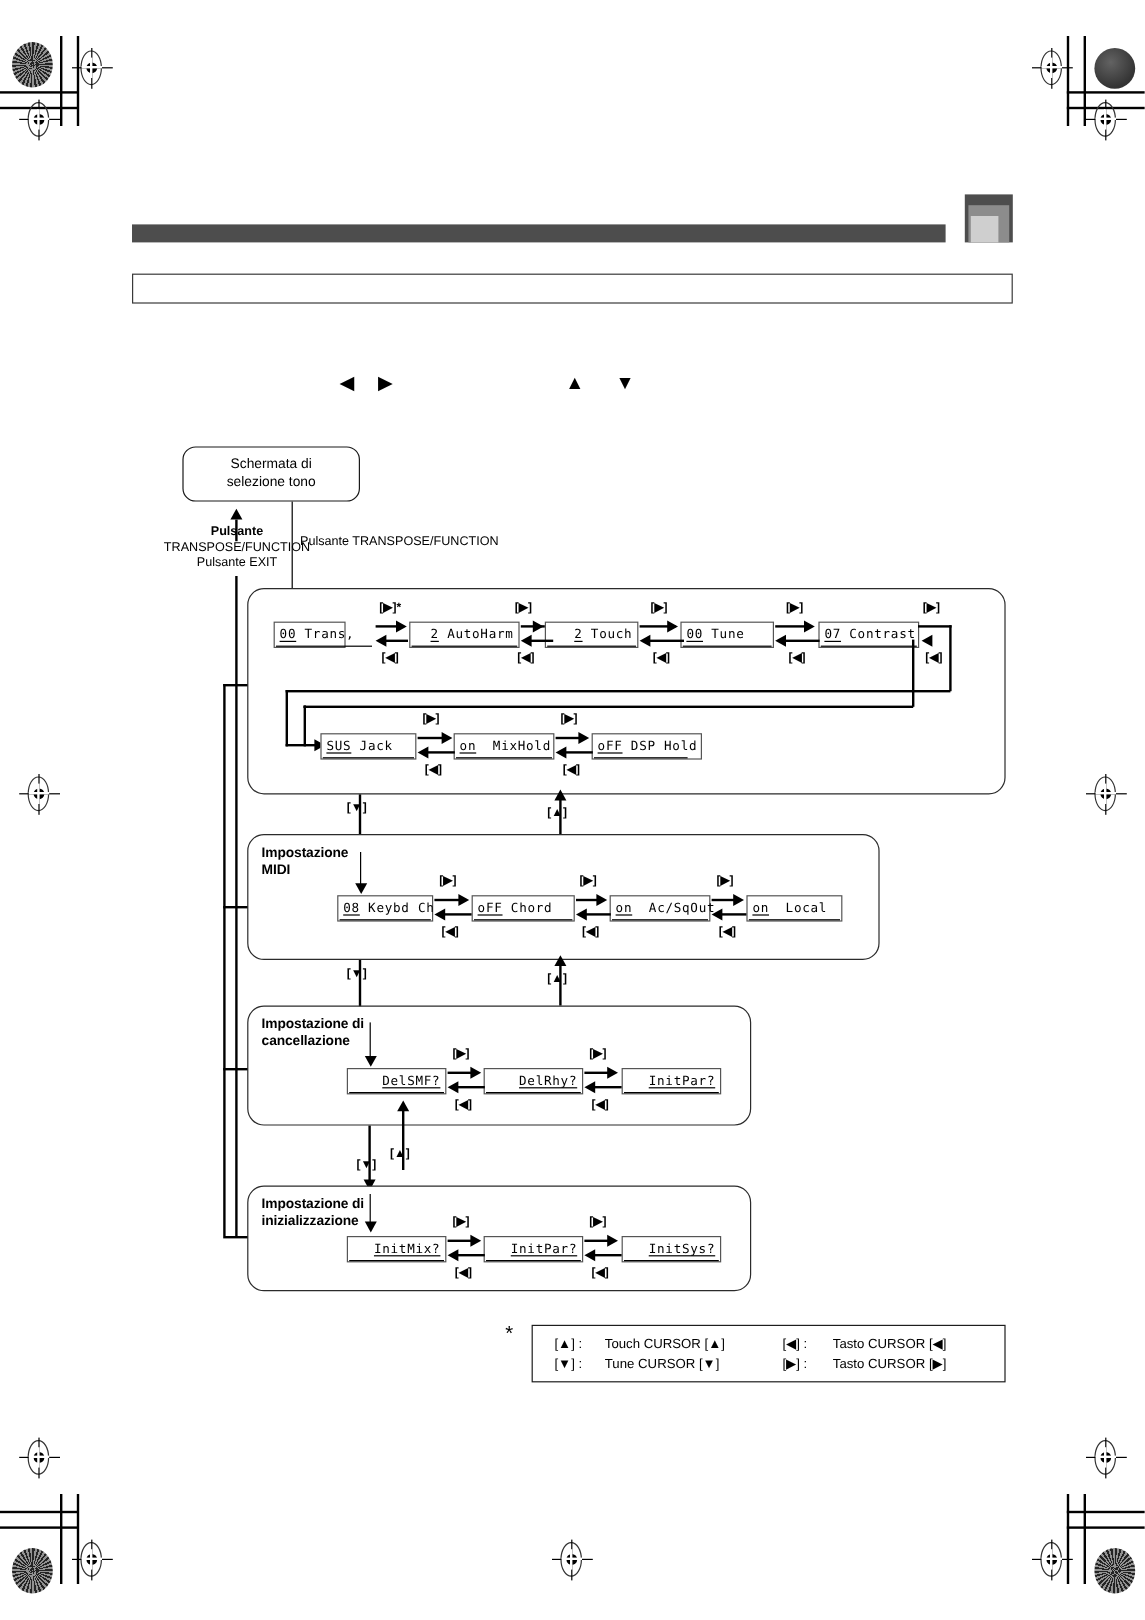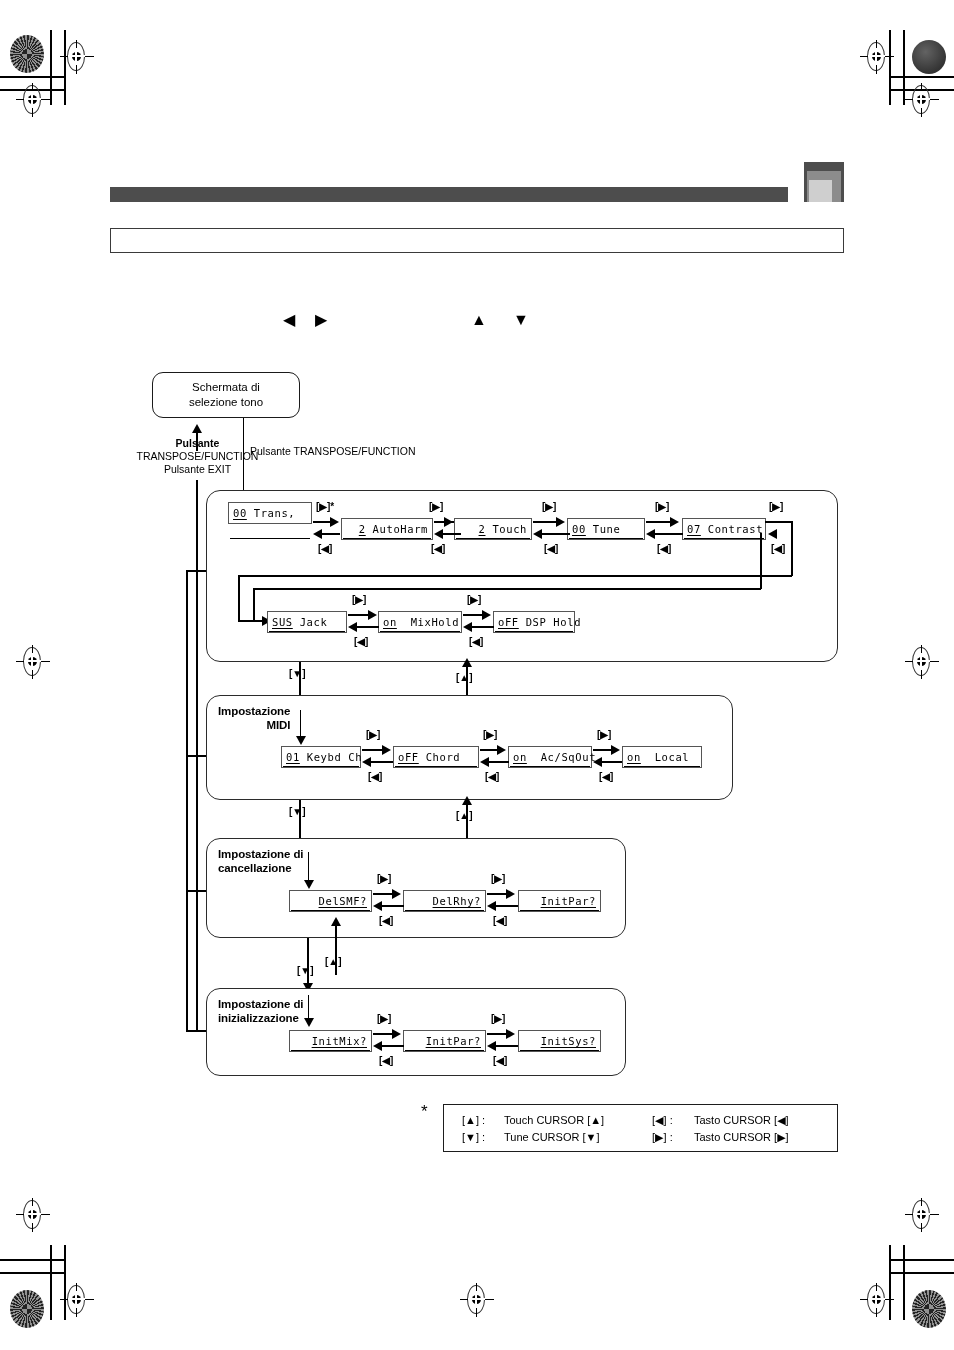--- a/index.html
+++ b/index.html
@@ -210,21 +210,21 @@
   <div class="ln h" style="left:186px;top:755px;width:24px;"></div>
   <div class="ln h" style="left:186px;top:890px;width:24px;"></div>
   <div class="ln h" style="left:186px;top:1030px;width:24px;"></div>
 
   <div class="ln thin v" style="left:243px;top:418px;height:100px;"></div>
   <div class="ah d" style="left:239px;top:509px;"></div>
   <div class="cap" style="left:250px;top:445px;">Pulsante TRANSPOSE/FUNCTION</div>
 
   <div class="rbox" style="left:206px;top:490px;width:632px;height:172px;"></div>
 
-  <div class="lcd left" style="left:228px;top:502px;width:84px;padding-left:37px;"><span class="inner"><span class="u">00</span> Trans,</span></div>
+  <div class="lcd left" style="left:228px;top:518px;width:60px;padding-left:37px;"><span class="inner"><span class="u">00</span> Trans,</span></div>
   <div class="lcd right" style="left:341px;top:518px;width:92px;"><span class="inner"><span class="u">2</span> AutoHarm</span></div>
   <div class="lcd right" style="left:454px;top:518px;width:78px;"><span class="inner"><span class="u">2</span> Touch</span></div>
   <div class="lcd left" style="left:567px;top:518px;width:78px;"><span class="inner"><span class="u">00</span> Tune</span></div>
   <div class="lcd right" style="left:682px;top:518px;width:84px;"><span class="inner"><span class="u">07</span> Contrast</span></div>
 
   <div class="ln thin h" style="left:230px;top:538px;width:80px;"></div>
   <div class="ln thin h" style="left:343px;top:538px;width:88px;"></div>
   <div class="ln thin h" style="left:456px;top:538px;width:74px;"></div>
   <div class="ln thin h" style="left:569px;top:538px;width:74px;"></div>
   <div class="ln thin h" style="left:684px;top:538px;width:80px;"></div>
@@ -271,21 +271,21 @@
   <div class="ln v" style="left:760px;top:588px;height:-0px;"></div>
   <div class="ln v" style="left:760px;top:533px;height:56px;"></div>
 
   <div class="ln h" style="left:253px;top:588px;width:2px;"></div>
   <div class="ln v" style="left:253px;top:588px;height:34px;"></div>
   <div class="ah l" style="left:768px;top:529px;"></div>
   <div class="keylbl" style="left:771px;top:543px;">[◀]</div>
 
   <div class="lcd left" style="left:267px;top:611px;width:80px;"><span class="inner"><span class="u">SUS</span> Jack</span></div>
   <div class="lcd left" style="left:378px;top:611px;width:84px;"><span class="inner"><span class="u">on</span>  MixHold</span></div>
-  <div class="lcd left" style="left:493px;top:611px;width:82px;"><span class="inner"><span class="u">oFF</span> DSP Hold</span></div>
+  <div class="lcd left" style="left:493px;top:611px;width:92px;"><span class="inner"><span class="u">oFF</span> DSP Hold</span></div>
 
   <div class="ln thin h" style="left:269px;top:631px;width:76px;"></div>
   <div class="ln thin h" style="left:380px;top:631px;width:80px;"></div>
   <div class="ln thin h" style="left:495px;top:631px;width:78px;"></div>
 
   <div>
     <div class="ln h" style="left:348px;top:614px;width:24px;"></div>
       <div class="ah r" style="left:368px;top:610px;"></div>
     <div class="ln h" style="left:355px;top:626px;width:24px;"></div>
       <div class="ah l" style="left:348px;top:622px;"></div>
@@ -301,26 +301,26 @@
   </div>
 
   <div class="ln v" style="left:299px;top:662px;height:48px;"></div>
   <div class="ah d" style="left:295px;top:705px;"></div>
   <div class="keylbl" style="left:289px;top:668px;">[▼]</div>
   <div class="ln v" style="left:466px;top:666px;height:34px;"></div>
   <div class="ah u" style="left:462px;top:658px;"></div>
   <div class="keylbl" style="left:456px;top:672px;">[▲]</div>
 
   <div class="rbox" style="left:206px;top:695px;width:527px;height:105px;"></div>
-  <div class="grouplabel" style="left:218px;top:704px;text-align:right;">
+  <div class="grouplabel" style="left:218px;top:704px;">
     <div>Impostazione</div>
     <div>MIDI</div>
   </div>
 
-  <div class="lcd left" style="left:281px;top:746px;width:80px;"><span class="inner"><span class="u">01</span> Keybd Ch</span></div>
+  <div class="lcd left" style="left:281px;top:746px;width:80px;"><span class="inner"><span class="u">08</span> Keybd Ch</span></div>
   <div class="lcd left" style="left:393px;top:746px;width:86px;"><span class="inner"><span class="u">oFF</span> Chord</span></div>
   <div class="lcd left" style="left:508px;top:746px;width:84px;"><span class="inner"><span class="u">on</span>  Ac/SqOut</span></div>
   <div class="lcd left" style="left:622px;top:746px;width:80px;"><span class="inner"><span class="u">on</span>  Local</span></div>
 
   <div class="ln thin h" style="left:283px;top:766px;width:76px;"></div>
   <div class="ln thin h" style="left:395px;top:766px;width:82px;"></div>
   <div class="ln thin h" style="left:510px;top:766px;width:80px;"></div>
   <div class="ln thin h" style="left:624px;top:766px;width:76px;"></div>
 
   <div>

